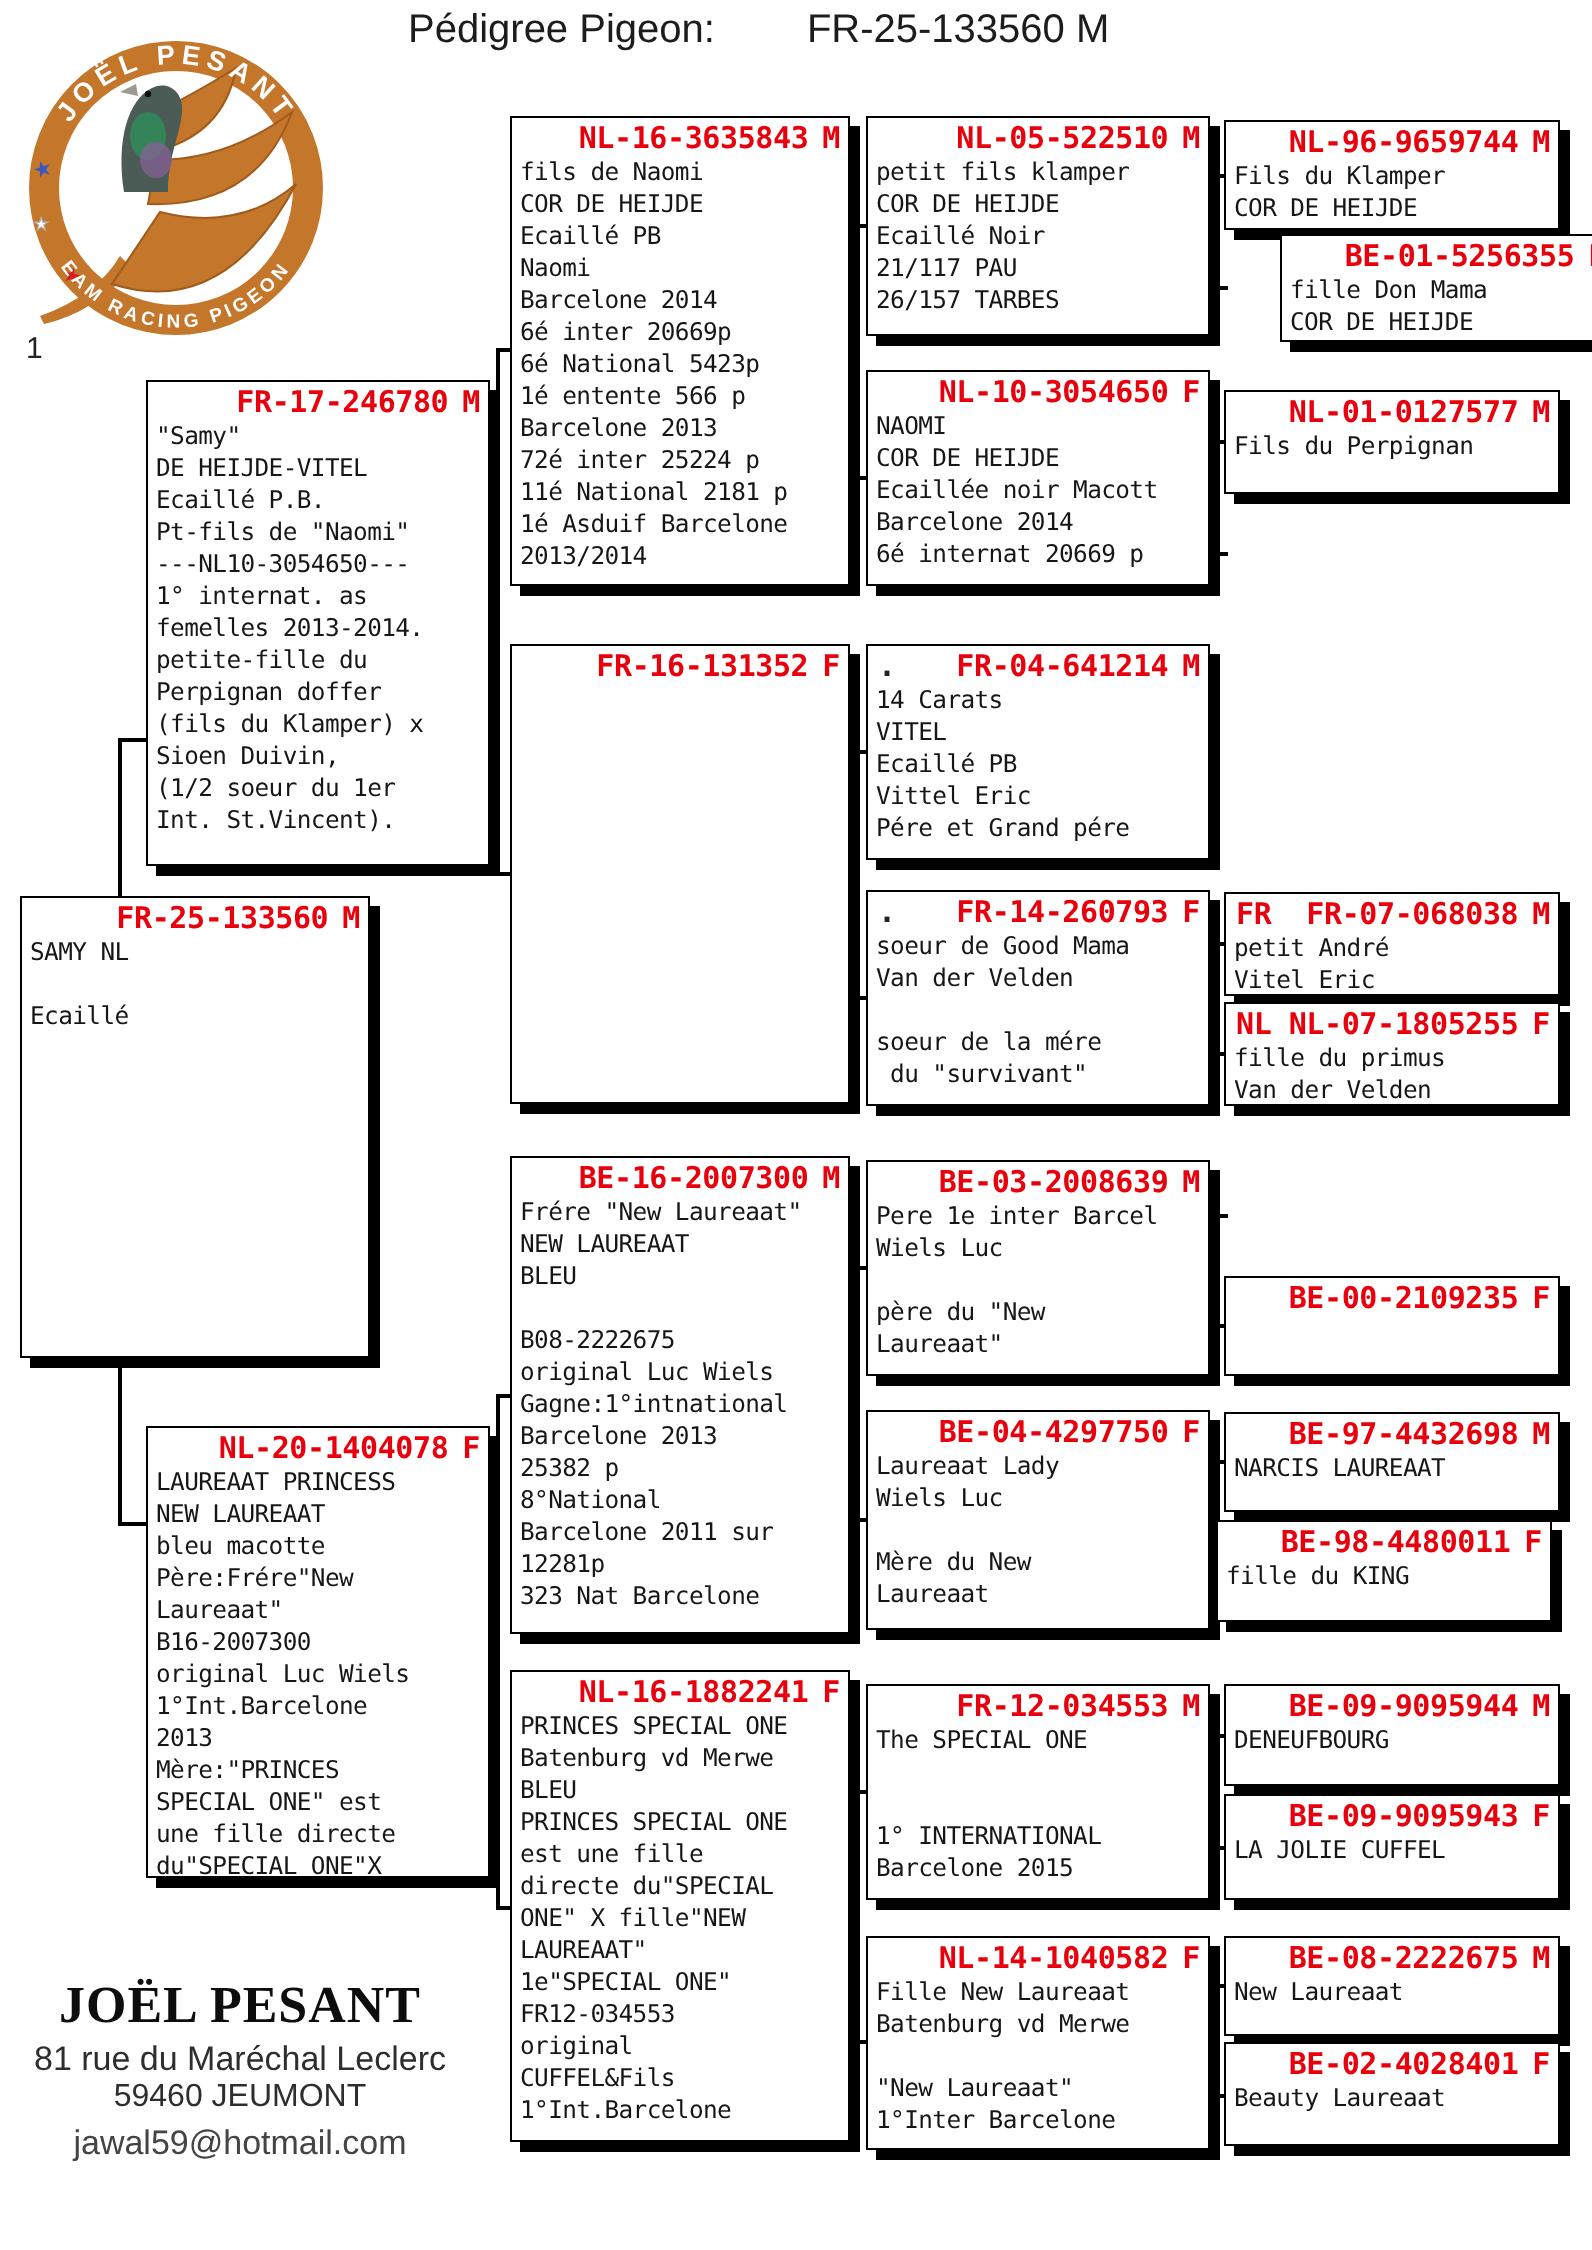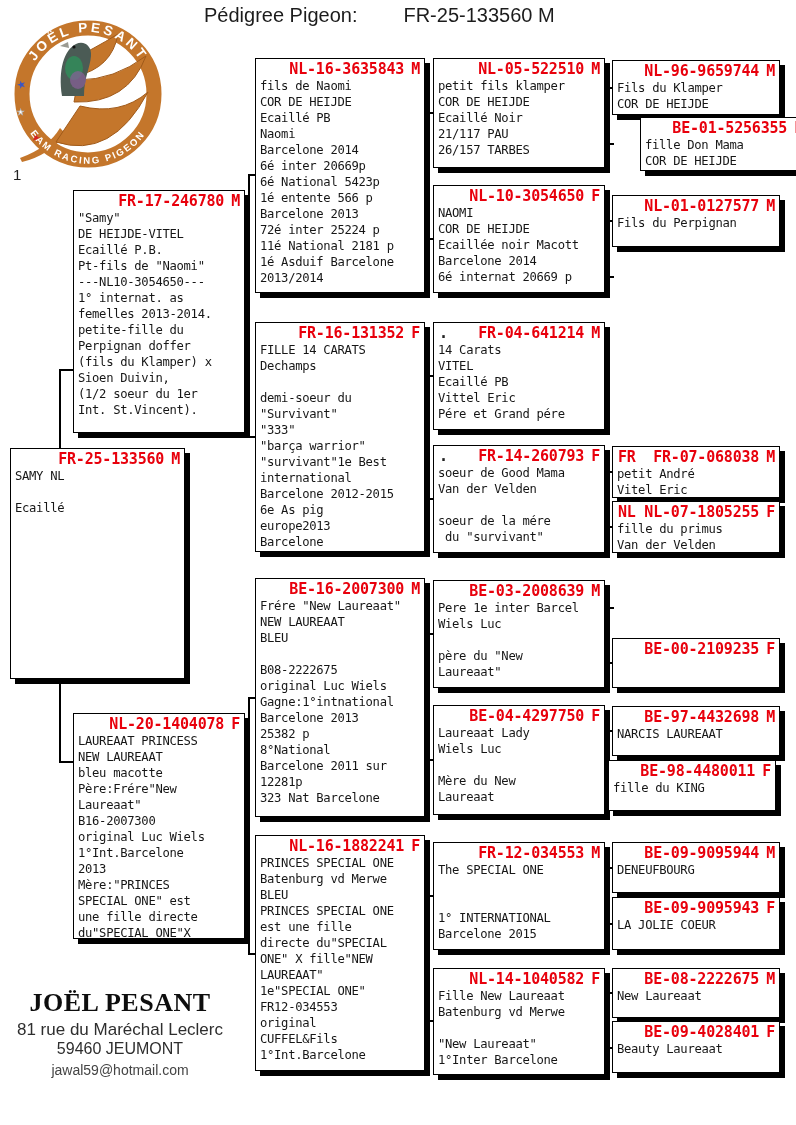--- a/index.html
+++ b/index.html
@@ -18,21 +18,21 @@
   .pfx.dark{color:#222;}
   .sex{margin-left:7px;}
   .bodytxt{white-space:pre-wrap;font-size:12.2px;line-height:16px;color:#161616;letter-spacing:-0.3px;}
   .cline{position:absolute;background:#000;z-index:1;}
   .footer{position:absolute;left:0;top:988px;width:240px;text-align:center;
           font-family:"Liberation Sans",sans-serif;}
   .footer .name{font-family:"Liberation Serif",serif;font-weight:bold;font-size:26px;
                 letter-spacing:0.5px;color:#0d0d0d;}
   .footer .addr1{font-size:17px;color:#2e2e2e;margin-top:2px;}
   .footer .addr2{font-size:16px;color:#2e2e2e;}
-  .footer .email{font-size:14px;color:#444;margin-top:4px;}
+  .footer .email{font-size:17px;color:#444;margin-top:4px;}
 </style>
 </head>
 <body>
 
 <div class="page">
 
   <div class="title">
     <span>Pédigree Pigeon:</span>
     <span>FR-25-133560 M</span>
   </div>
@@ -184,33 +184,20 @@
 6é National 5423p
 1é entente 566 p
 Barcelone 2013
 72é inter 25224 p
 11é National 2181 p
 1é Asduif Barcelone
 2013/2014</div>
   </div>
   <div class="box" style="left:255px;top:322px;width:170px;height:230px">
     <div class="hdr"><span>FR-16-131352</span><span class="sex">F</span></div>
-    <div class="bodytxt">FILLE 14 CARATS
-Dechamps
-
-demi-soeur du
-"Survivant"
-"333"
-"barça warrior"
-"survivant"1e Best
-international
-Barcelone 2012-2015
-6e As pig
-europe2013
-Barcelone</div>
   </div>
   <div class="box" style="left:255px;top:578px;width:170px;height:239px">
     <div class="hdr"><span>BE-16-2007300</span><span class="sex">M</span></div>
     <div class="bodytxt">Frére "New Laureaat"
 NEW LAUREAAT
 BLEU
 
 B08-2222675
 original Luc Wiels
 Gagne:1°intnational
@@ -338,28 +325,28 @@
   <div class="box" style="left:608px;top:760px;width:168px;height:51px">
     <div class="hdr"><span>BE-98-4480011</span><span class="sex">F</span></div>
     <div class="bodytxt">fille du KING</div>
   </div>
   <div class="box" style="left:612px;top:842px;width:168px;height:51px">
     <div class="hdr"><span>BE-09-9095944</span><span class="sex">M</span></div>
     <div class="bodytxt">DENEUFBOURG</div>
   </div>
   <div class="box" style="left:612px;top:897px;width:168px;height:53px">
     <div class="hdr"><span>BE-09-9095943</span><span class="sex">F</span></div>
-    <div class="bodytxt">LA JOLIE COEUR</div>
+    <div class="bodytxt">LA JOLIE CUFFEL</div>
   </div>
   <div class="box" style="left:612px;top:968px;width:168px;height:50px">
     <div class="hdr"><span>BE-08-2222675</span><span class="sex">M</span></div>
     <div class="bodytxt">New Laureaat</div>
   </div>
   <div class="box" style="left:612px;top:1021px;width:168px;height:52px">
-    <div class="hdr"><span>BE-09-4028401</span><span class="sex">F</span></div>
+    <div class="hdr"><span>BE-02-4028401</span><span class="sex">F</span></div>
     <div class="bodytxt">Beauty Laureaat</div>
   </div>
 
   <div class="footer">
     <div class="name">JOËL PESANT</div>
     <div class="addr1">81 rue du Maréchal Leclerc</div>
     <div class="addr2">59460 JEUMONT</div>
     <div class="email">jawal59@hotmail.com</div>
   </div>
 

